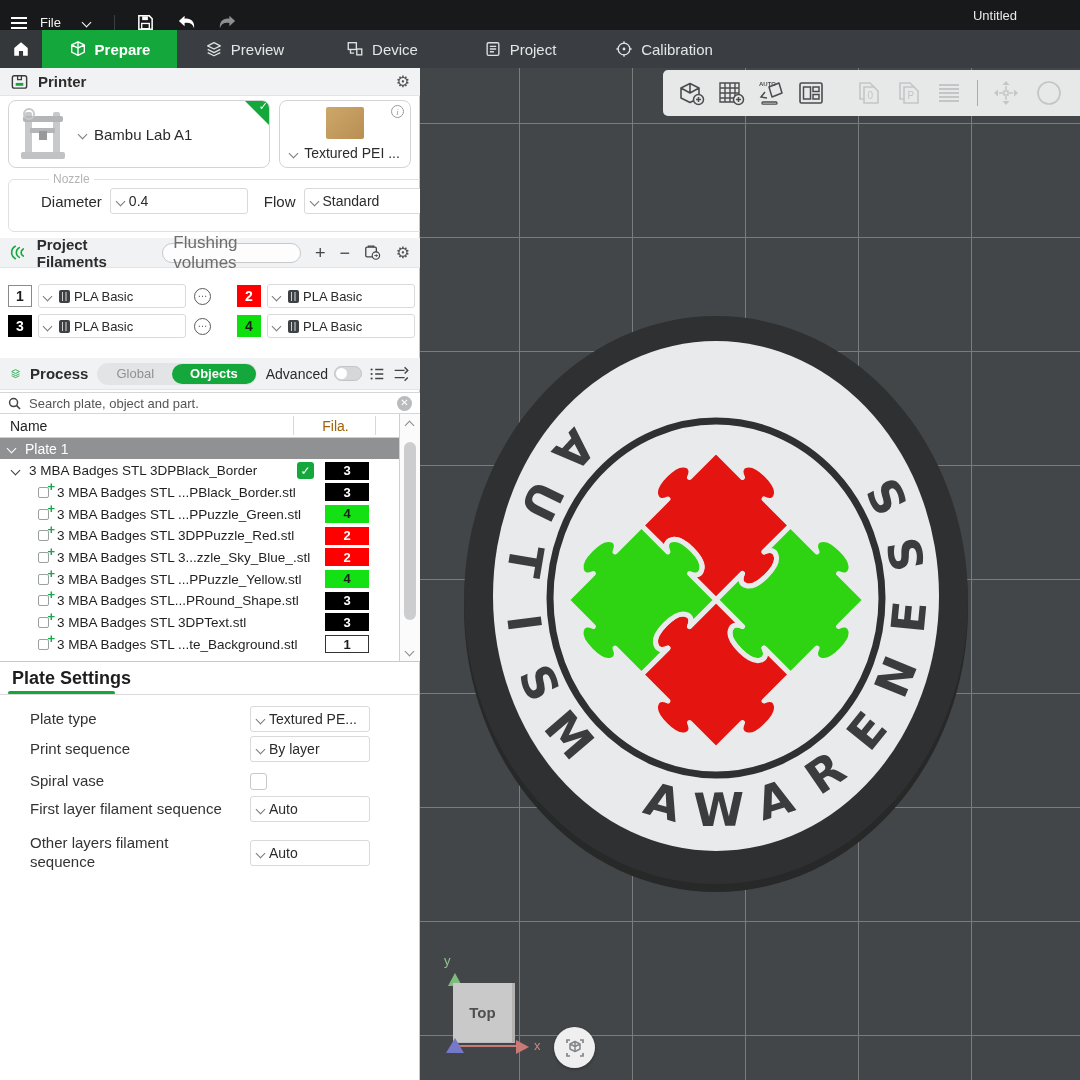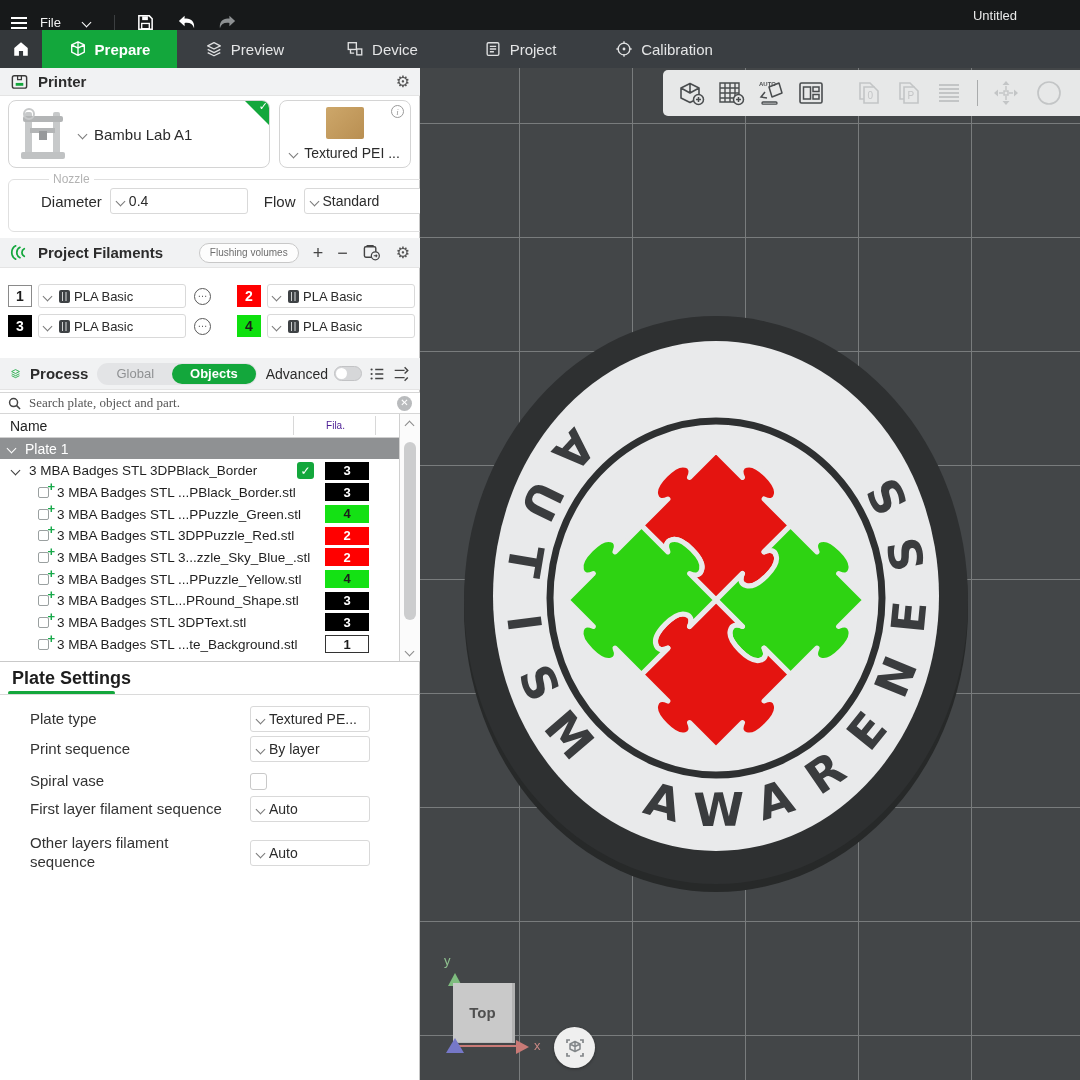--- a/index.html
+++ b/index.html
@@ -58,21 +58,21 @@
                   border-radius:6px;margin:0;padding:0 0 0 32px;}
   fieldset.nozzle legend{font-size:12px;color:#b3b3b3;padding:0 4px;margin-left:8px;}
   .nozzle-row{display:flex;align-items:center;gap:8px;margin-top:2px;}
   .field-label{font-size:15px;color:#2b2b2b;}
   .selbox{height:26px;border:1px solid #d9d9d9;border-radius:3px;display:flex;align-items:center;
           padding:0 6px;font-size:14px;color:#2b2b2b;background:#fff;gap:3px;white-space:nowrap;overflow:hidden;}
   .selbox .chev{margin-right:2px;}
   .w138{width:138px;} .w144{width:144px;}
 
   .fil-head-extra{display:flex;align-items:center;gap:14px;margin-left:auto;}
-  .flush-pill{border:1px solid #c8c8c8;border-radius:10px;height:20px;padding:0 10px;font-size:10px;
+  .flush-pill{border:1px solid #c8c8c8;border-radius:10px;height:20px;padding:0 10px;font-size:17px;
               color:#6e6e6e;display:flex;align-items:center;background:#fdfdfd;}
   .pm{font-size:18px;color:#444;line-height:1;}
 
   .fil-grid{position:absolute;left:8px;top:216px;width:404px;}
   .fil-row{display:flex;align-items:center;height:24px;margin-bottom:6px;}
   .fil-col2{margin-left:26px;}
   .fil-num{width:24px;height:22px;display:flex;align-items:center;justify-content:center;
            font-size:14px;font-weight:bold;border:1px solid transparent;flex:none;}
   .fil-sel{width:148px;height:24px;border:1px solid #d9d9d9;border-radius:3px;display:flex;
            align-items:center;gap:4px;padding:0 5px;margin-left:6px;font-size:13px;color:#2b2b2b;}
@@ -86,30 +86,30 @@
   .proc-head{top:290px;height:32px;}
   .seg-pill{display:flex;align-items:center;background:#e3e4e6;border-radius:11px;height:22px;padding:1px;}
   .seg{font-size:13px;padding:0 18px;color:#8f9193;display:flex;align-items:center;height:20px;}
   .seg.active{background:#13a73c;color:#fff;border-radius:10px;font-weight:bold;}
   .adv-wrap{display:flex;align-items:center;gap:6px;margin-left:auto;}
   .adv-label{font-size:14px;color:#2b2b2b;}
   .toggle{width:28px;height:15px;background:#d6d7d9;border-radius:8px;position:relative;border:1px solid #c2c3c5;}
   .toggle:before{content:"";position:absolute;left:1px;top:1px;width:11px;height:11px;background:#fff;border-radius:50%;}
 
   .searchbar{position:absolute;left:0;top:324px;width:420px;height:22px;border-top:1px solid #d6d6d6;
-             border-bottom:1px solid #d6d6d6;display:flex;align-items:center;padding:0 8px;gap:6px;background:#fff;font-family:Liberation Serif, serif;}
+             border-bottom:1px solid #d6d6d6;display:flex;align-items:center;padding:0 8px;gap:6px;background:#fff;}
   .searchbar input{border:none;outline:none;flex:1;font-size:13px;color:#444;font-family:inherit;background:transparent;}
   .searchbar input::placeholder{color:#555;}
   .clear-ic{width:15px;height:15px;background:#b9bbbd;border-radius:50%;color:#fff;font-size:10px;
             display:flex;align-items:center;justify-content:center;line-height:1;}
 
   .objtable{position:absolute;left:0;top:346px;width:420px;height:248px;border-bottom:1px solid #c9c9c9;font-size:13.5px;}
   .thead{position:relative;height:24px;border-bottom:1px solid #cfcfcf;display:flex;align-items:center;}
   .th-name{position:absolute;left:10px;font-size:14px;color:#232323;}
-  .th-fila{position:absolute;left:296px;width:79px;text-align:center;font-size:10px;color:#4c1d95;}
+  .th-fila{position:absolute;left:296px;width:79px;text-align:center;font-size:14px;color:#a16207;}
   .vline1{position:absolute;left:293px;top:2px;bottom:2px;width:1px;background:#d8d8d8;}
   .vline2{position:absolute;left:375px;top:2px;bottom:2px;width:1px;background:#d8d8d8;}
   .tscroll{position:absolute;right:0;top:0;width:21px;height:247px;border-left:1px solid #d0d0d0;background:#fbfbfb;}
   .tscroll .chev{position:absolute;left:6px;border-color:#8a8a8a;}
   .car-up{top:8px;transform:rotate(135deg);}
   .car-down{bottom:6px;transform:rotate(-45deg);}
   .thumb{position:absolute;left:4px;top:28px;width:12px;height:178px;background:#cccdce;border-radius:6px;}
   .platerow{position:relative;height:21px;background:#8f9193;color:#fff;display:flex;align-items:center;
             padding-left:8px;gap:6px;font-size:14px;width:399px;}
   .trows{position:absolute;left:0;top:46px;width:399px;}

